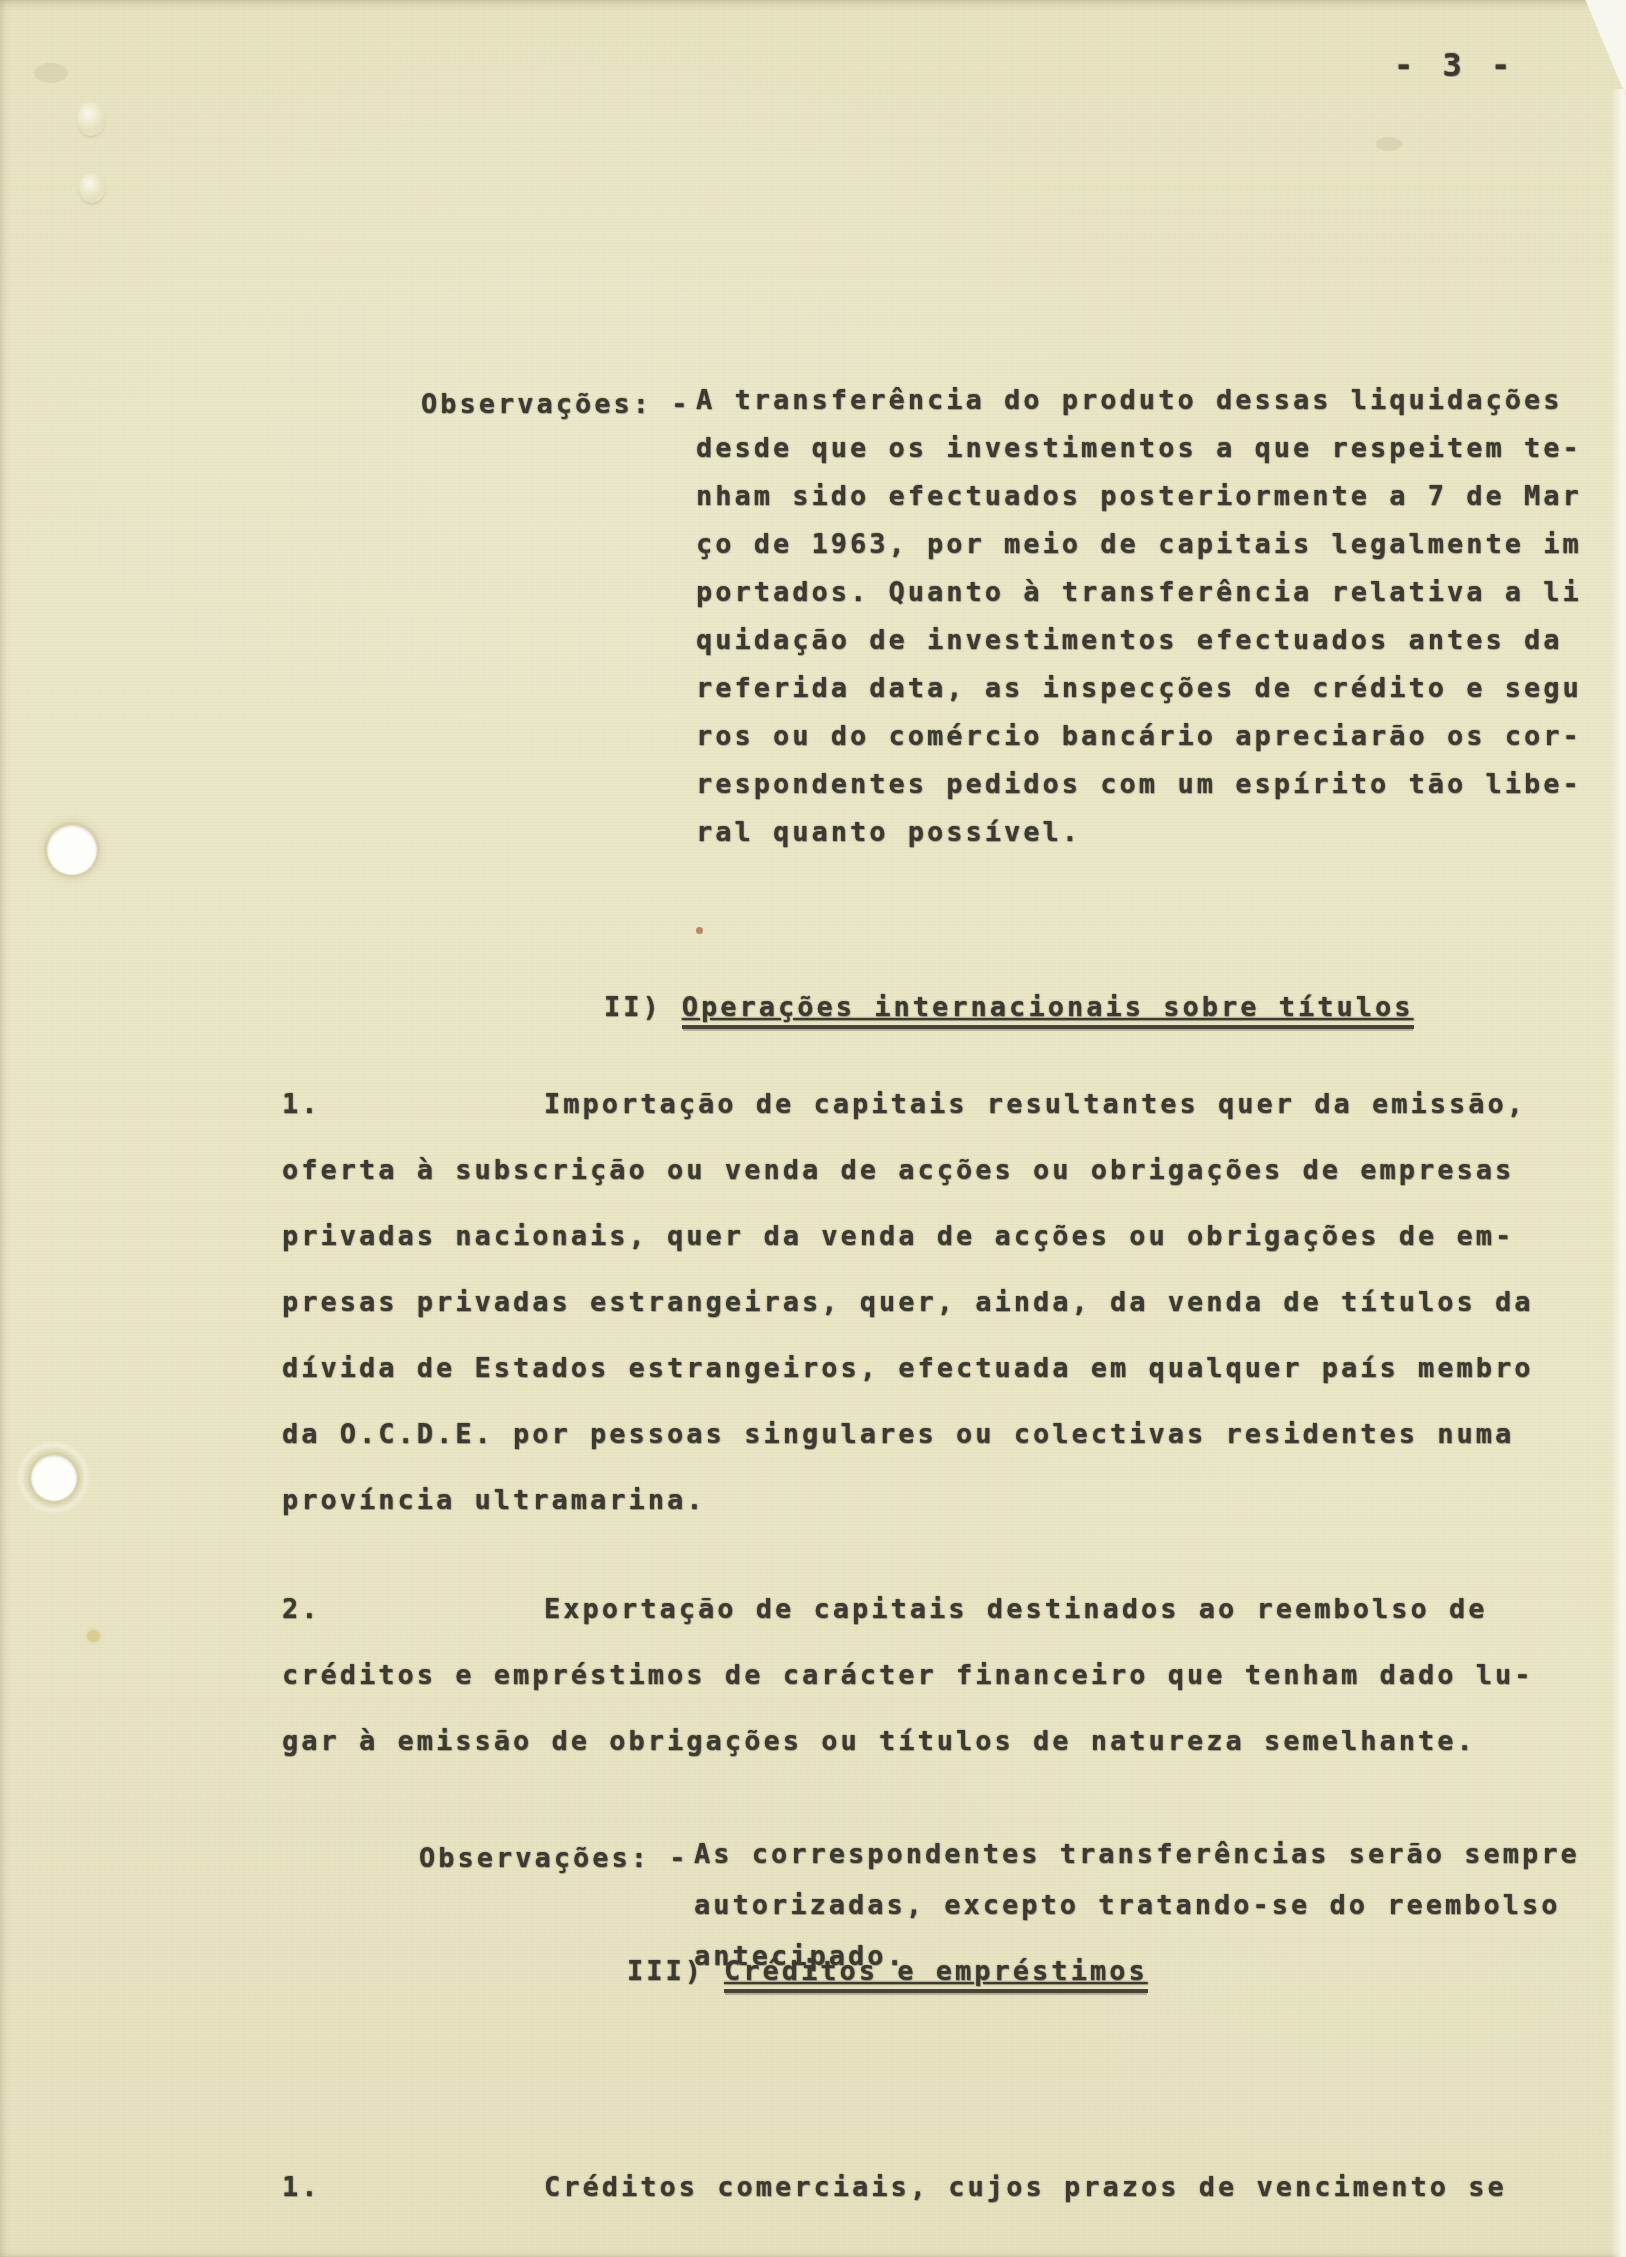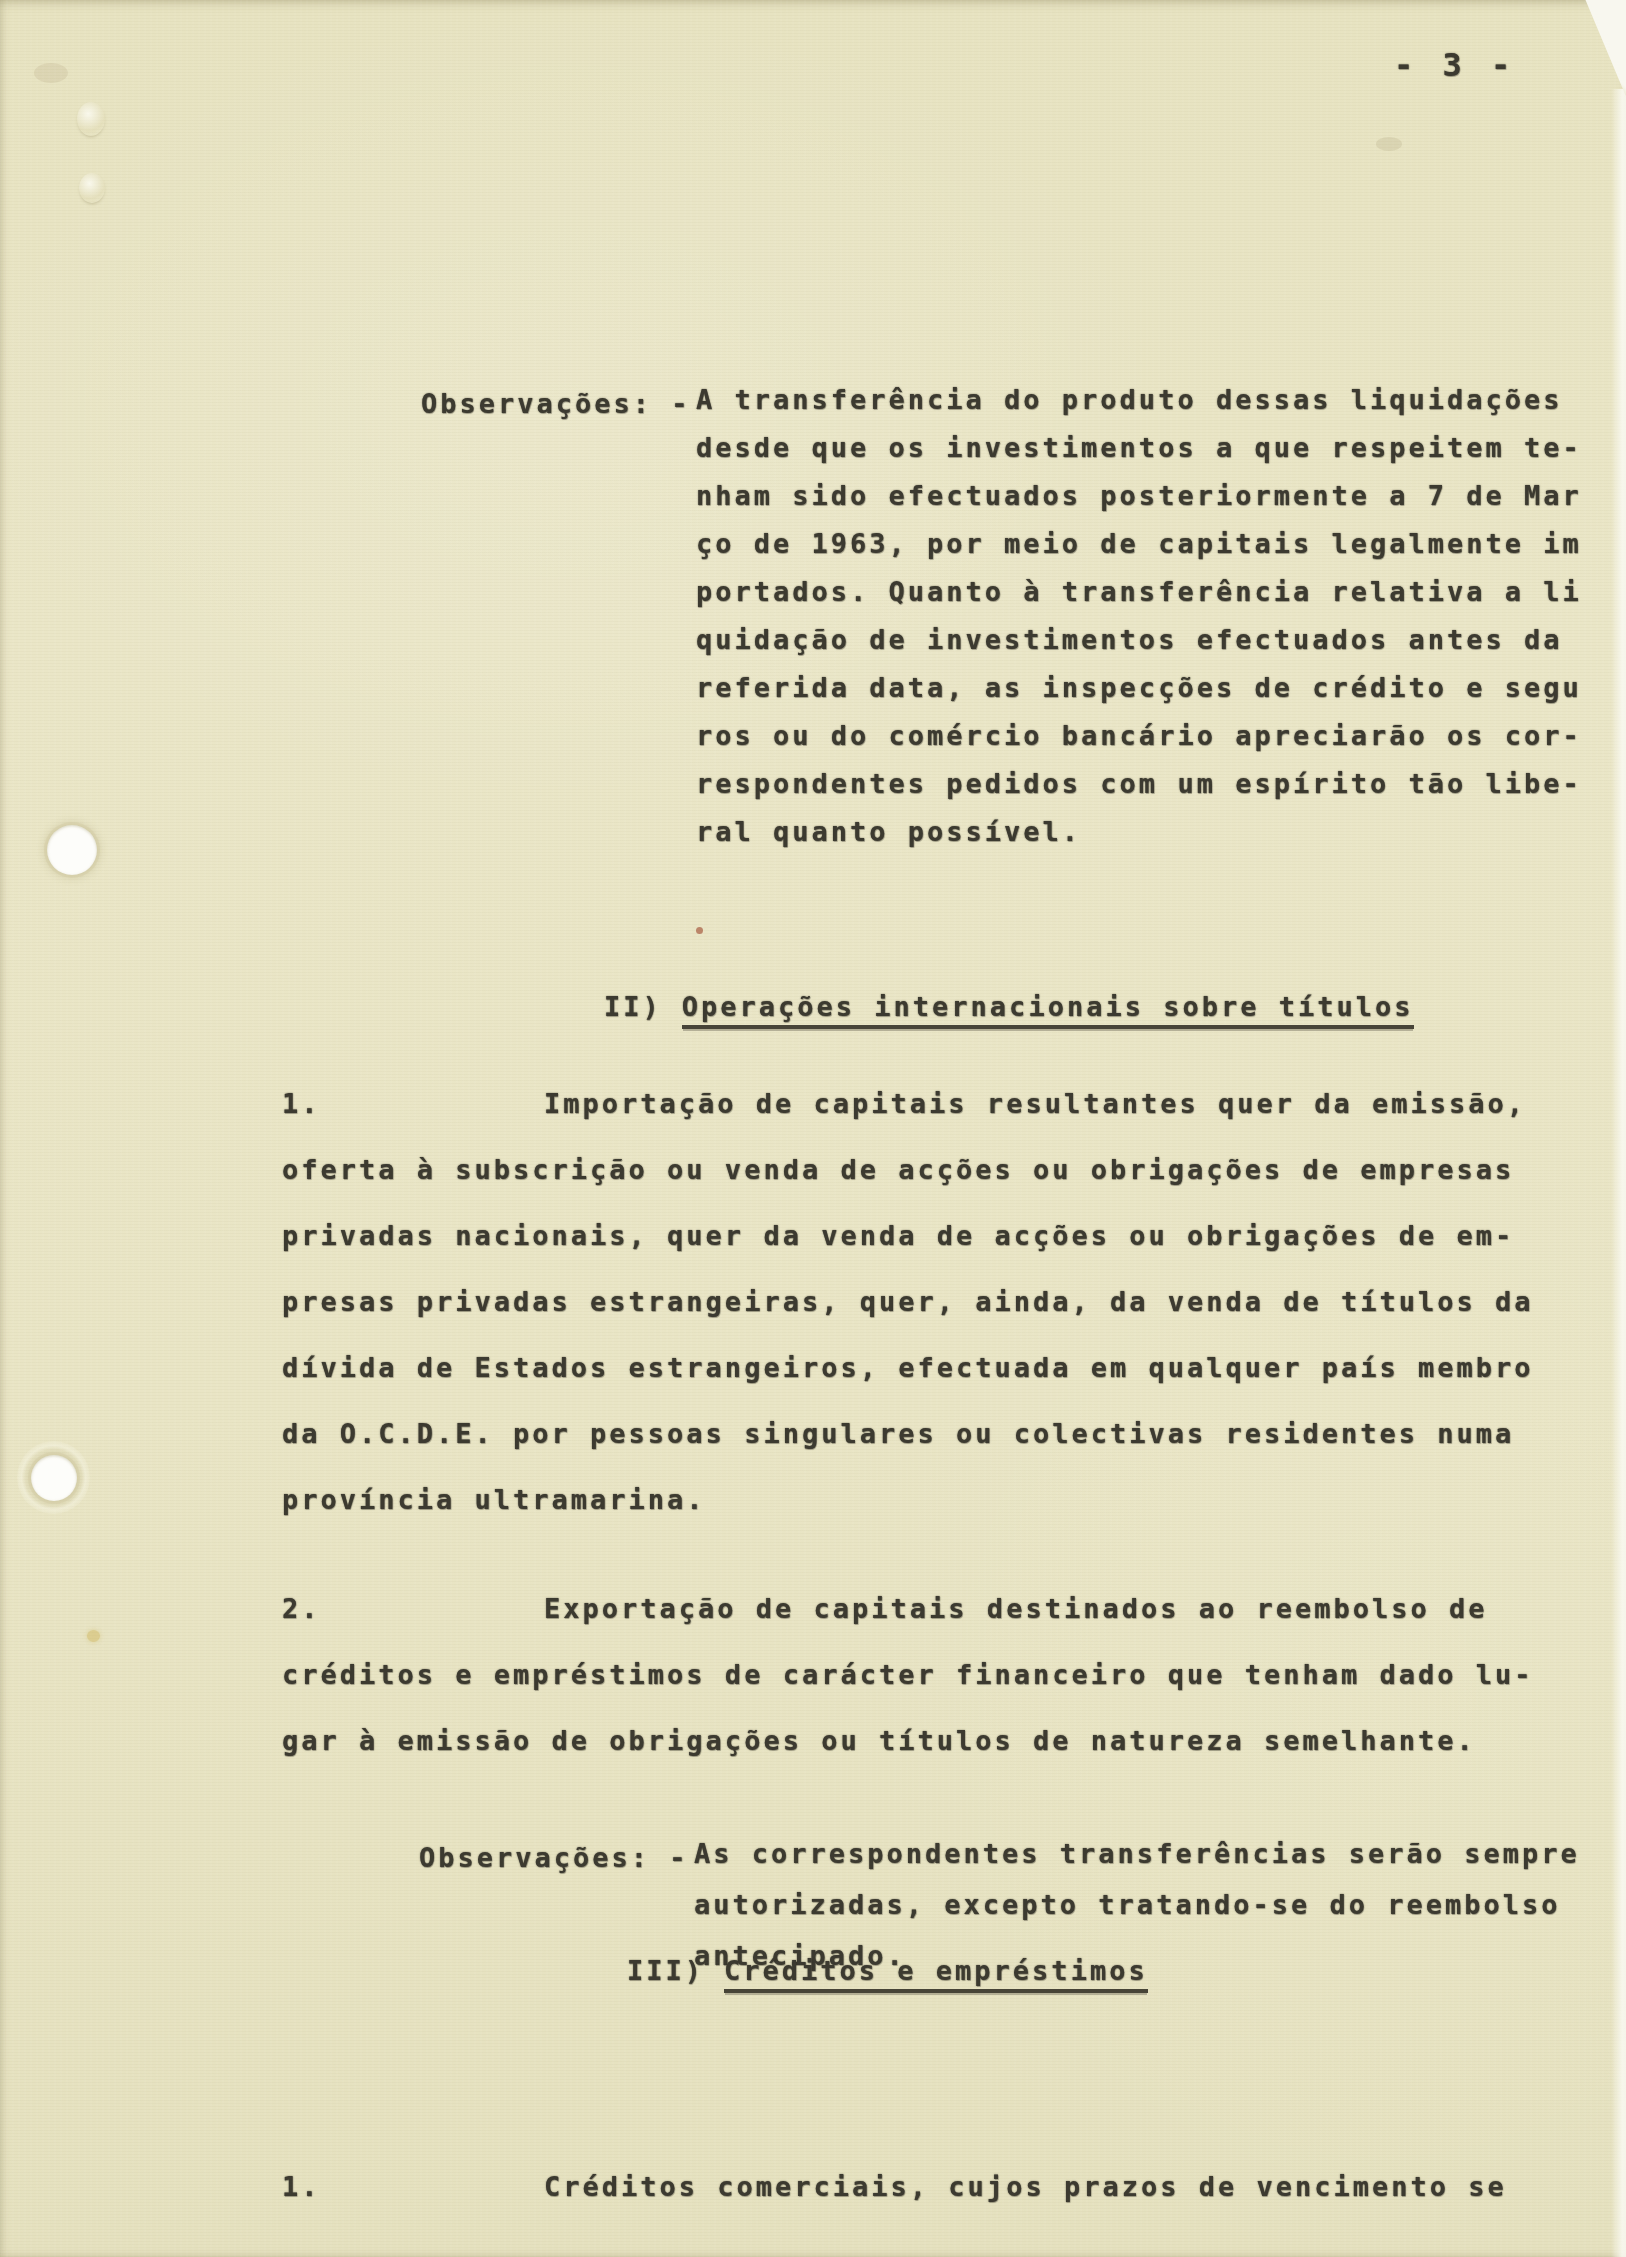--- a/index.html
+++ b/index.html
@@ -60,20 +60,21 @@
 
   
   .heading { line-height:46px; }
   .h2 { left:604px; top:984px; }
   .h3 { left:627px; top:1948px; }
   .h-title {
     margin-left:20px;
     border-bottom:4px solid rgba(58,54,43,0.92);
     box-shadow:0 3px 0 -1px rgba(58,54,43,0.30);
     padding-bottom:3px;
+    text-decoration:underline;
   }
 
   
   .usuf {
     text-decoration-thickness:3.5px;
     text-underline-offset:5px;
   }
 
   
   .hole {

